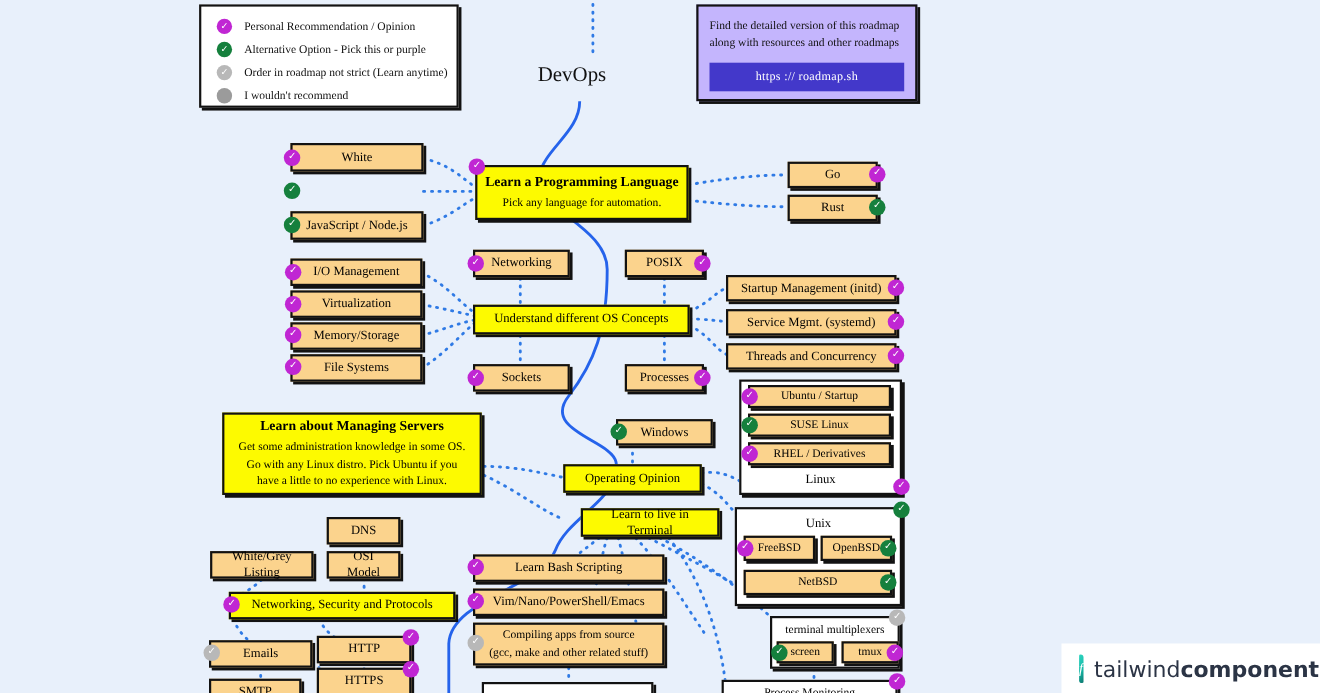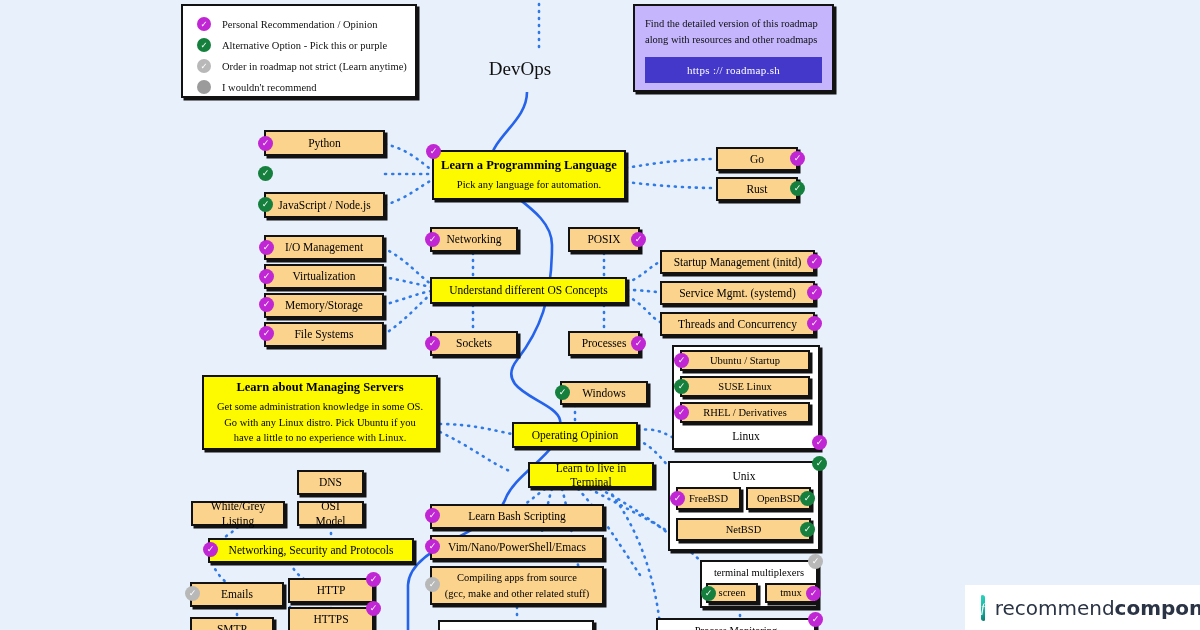--- a/index.html
+++ b/index.html
@@ -186,21 +186,21 @@
 
   <div id="info">
     <div class="line">Find the detailed version of this roadmap</div>
     <div class="line">along with resources and other roadmaps</div>
     <div class="btn">https ://  roadmap.sh</div>
   </div>
 
   <div id="title">DevOps</div>
 
   <div class="node tan t12" style="left:264px;top:130px;width:121px;height:26px;">
-    <span class="inner">Python</span>
+    <span class="inner">White</span>
   </div>
   <div class="badge b-purple" style="left:258px;top:136px;">
       <span class="ck">✓</span>
     </div>
 
   <div class="badge b-green" style="left:258px;top:166px;">
       <span class="ck">✓</span>
     </div>
 
   <div class="node tan t12" style="left:264px;top:192px;width:121px;height:26px;">
@@ -488,16 +488,16 @@
     </div>
 
   <div class="node tan t12" style="left:190px;top:617px;width:84px;height:25px;">
     <span class="inner">SMTP</span>
   </div>
 
   <div id="tw">
     <span class="leaf">
         <span>f</span>
       </span>
-    <span class="txt"><span>recommend</span><b>components</b></span>
+    <span class="txt"><span>tailwind</span><b>components</b></span>
   </div>
 
 </div>
 
 </body></html>

